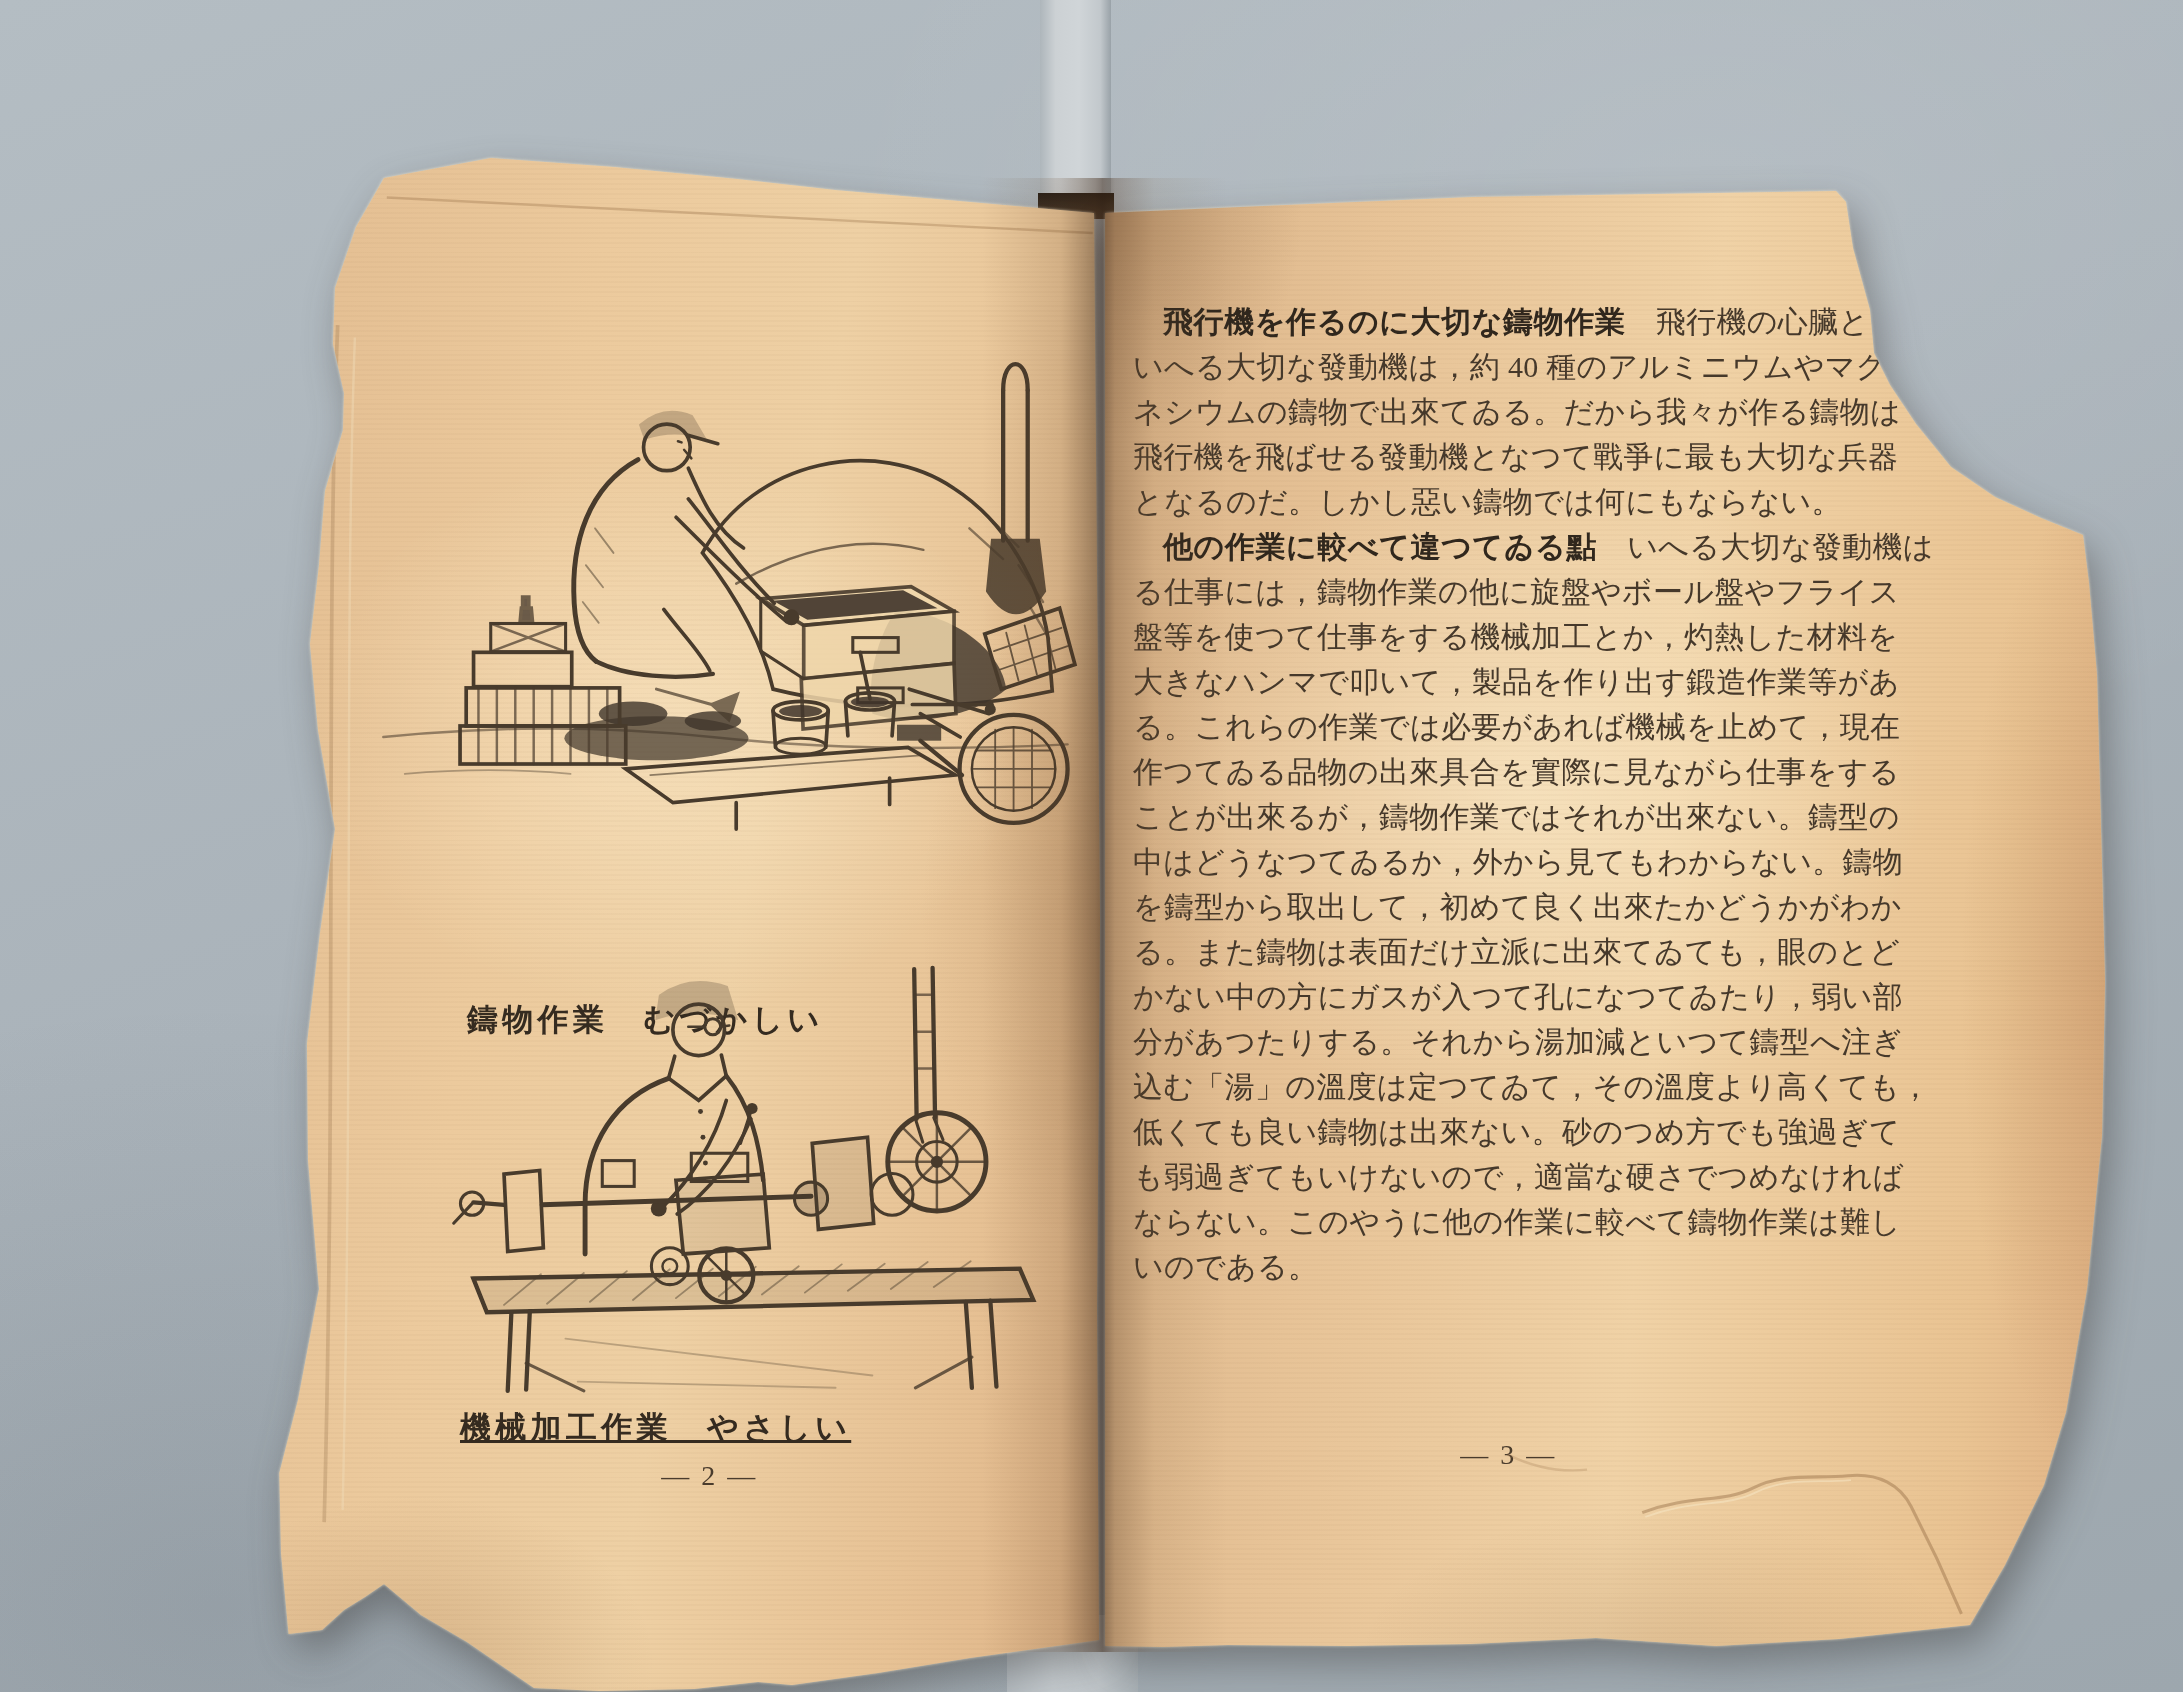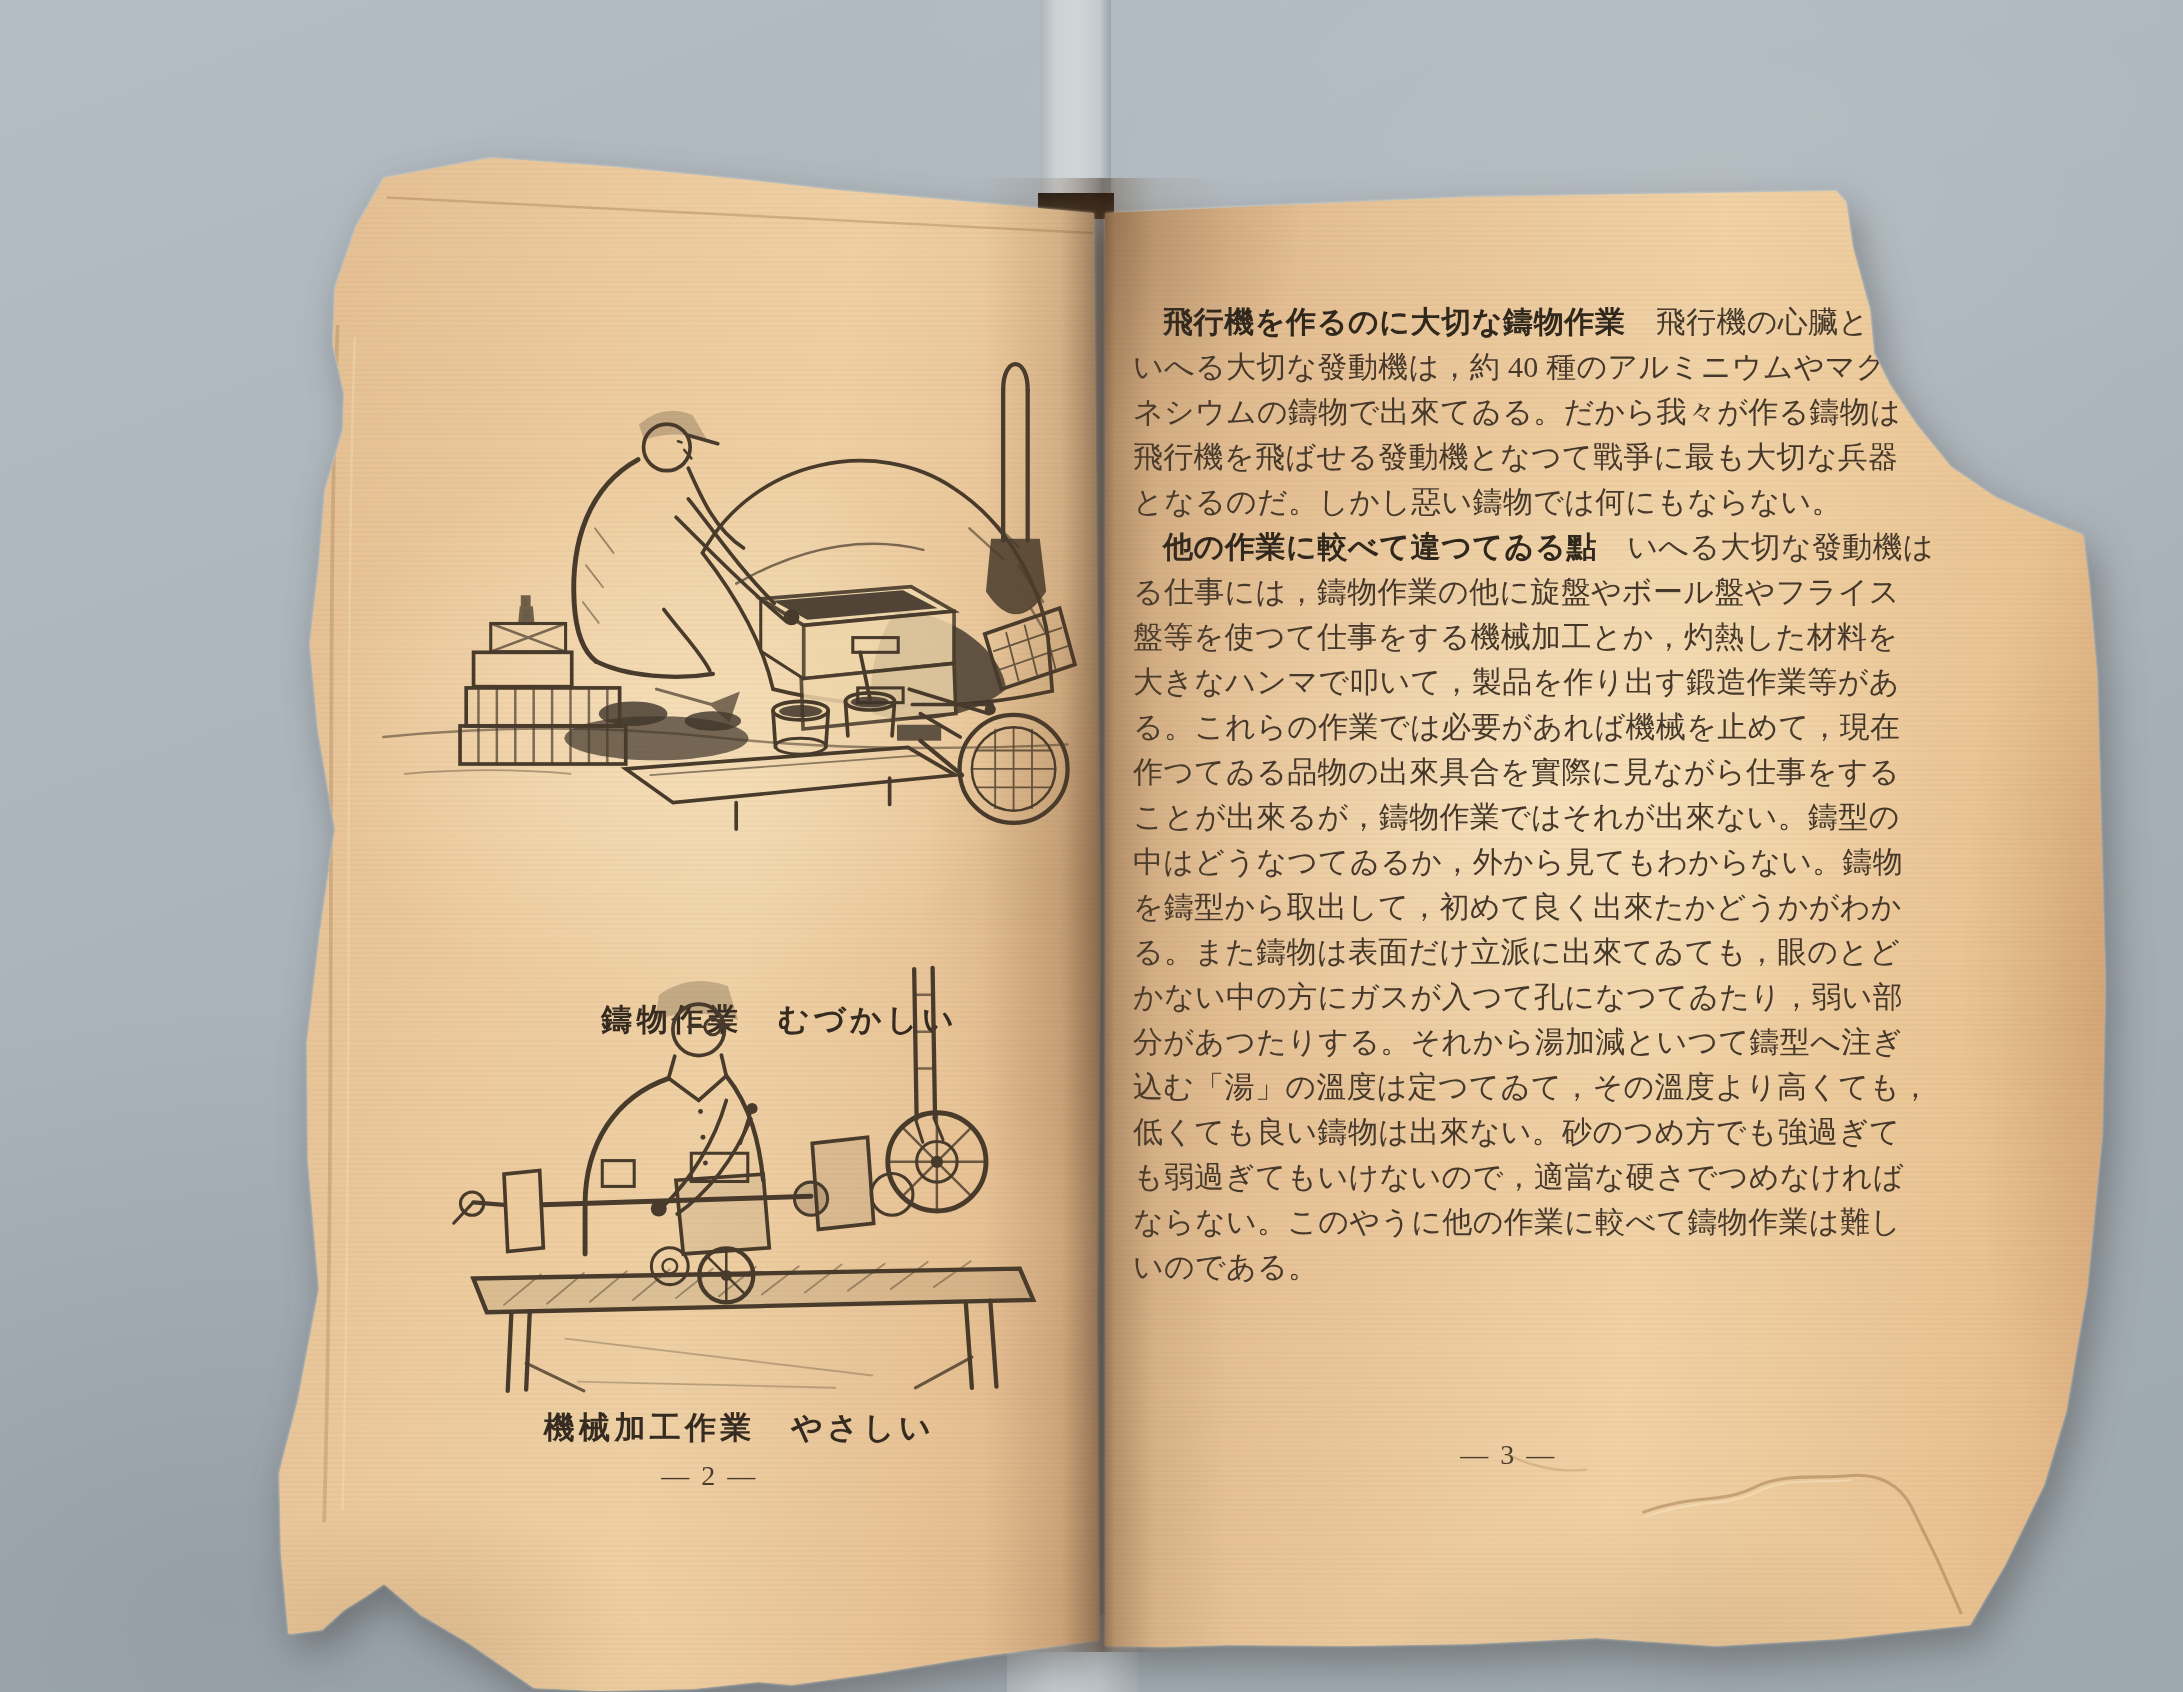--- a/index.html
+++ b/index.html
@@ -83,25 +83,25 @@
     font-family:"Liberation Sans","DejaVu Sans",sans-serif;
     font-weight:700;color:#30271d;letter-spacing:0.6px;
   }
   .indent{text-indent:30px;}
   .pagenum{
     position:absolute;color:#4a3c2d;font-size:28px;text-align:center;letter-spacing:2.5px;
   }
   .pagenum.right-pn{left:31px;width:751px;top:1286px;}
   .pagenum.left-pn{left:200px;width:491px;top:1319px;}
   .caption{
-    position:absolute;text-align:right;color:#352b20;font-size:31px;font-weight:700;
+    position:absolute;text-align:left;color:#352b20;font-size:31px;font-weight:700;
     letter-spacing:4.3px;white-space:nowrap;
   }
   .caption.c1{left:203px;width:491px;top:858px;}
-  .caption.c2{left:180px;width:491px;top:1266px;}
+  .caption.c2{left:196px;width:491px;top:1266px;text-decoration:underline;}
   .illus{position:absolute;}
   .illus svg{display:block;}
   .decor{position:absolute;inset:0;pointer-events:none;}
 </style>
 </head>
 <body>
 
 <div class="stage">
 
   <div class="strip-top"></div>

